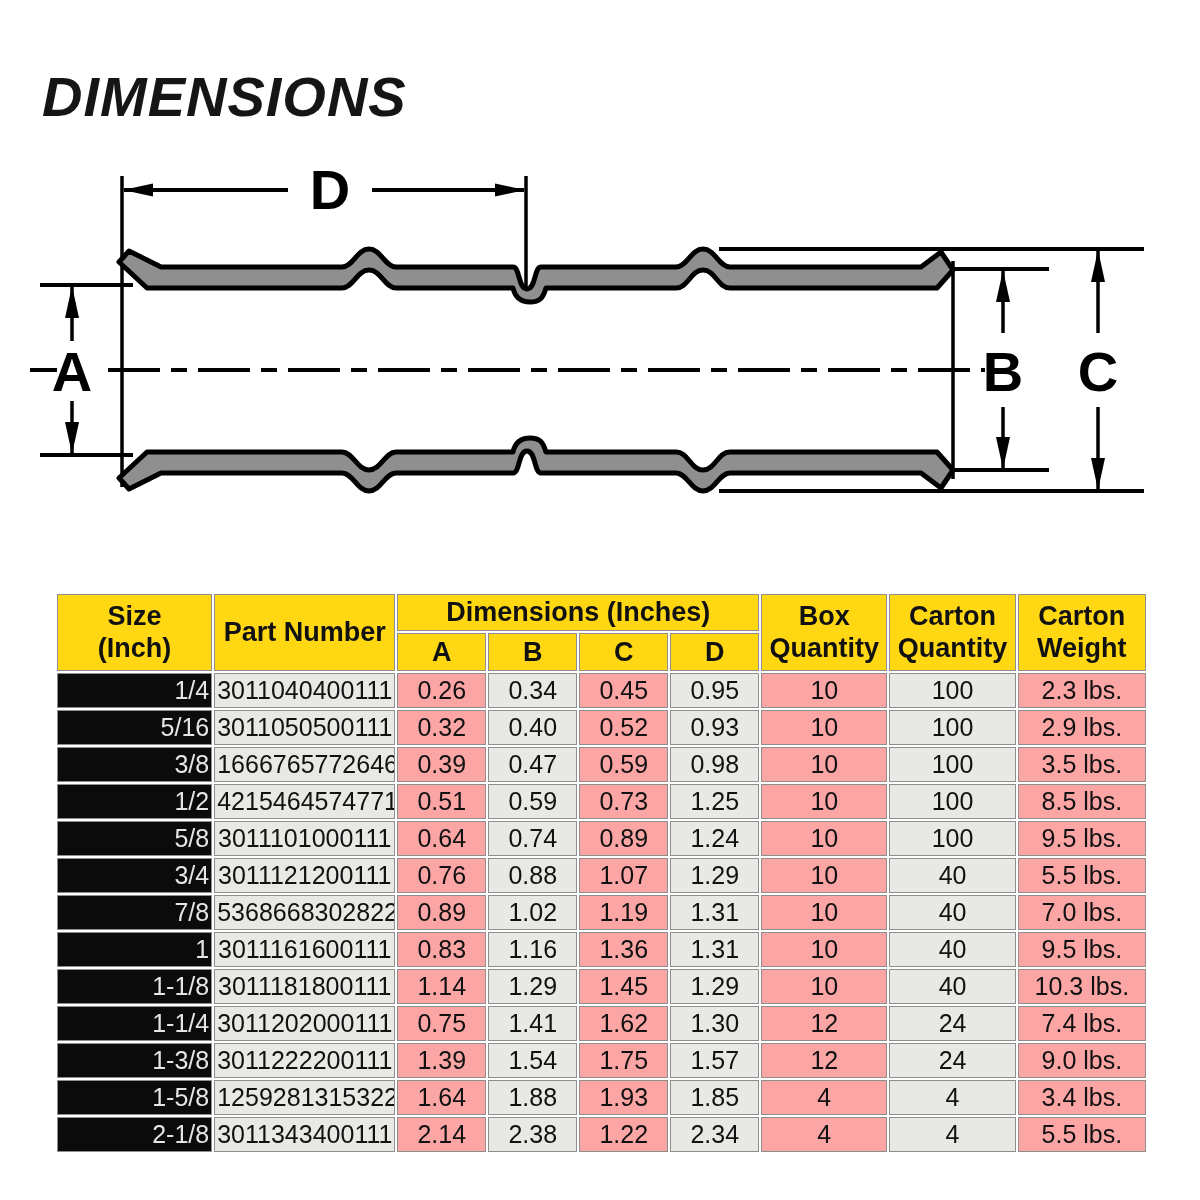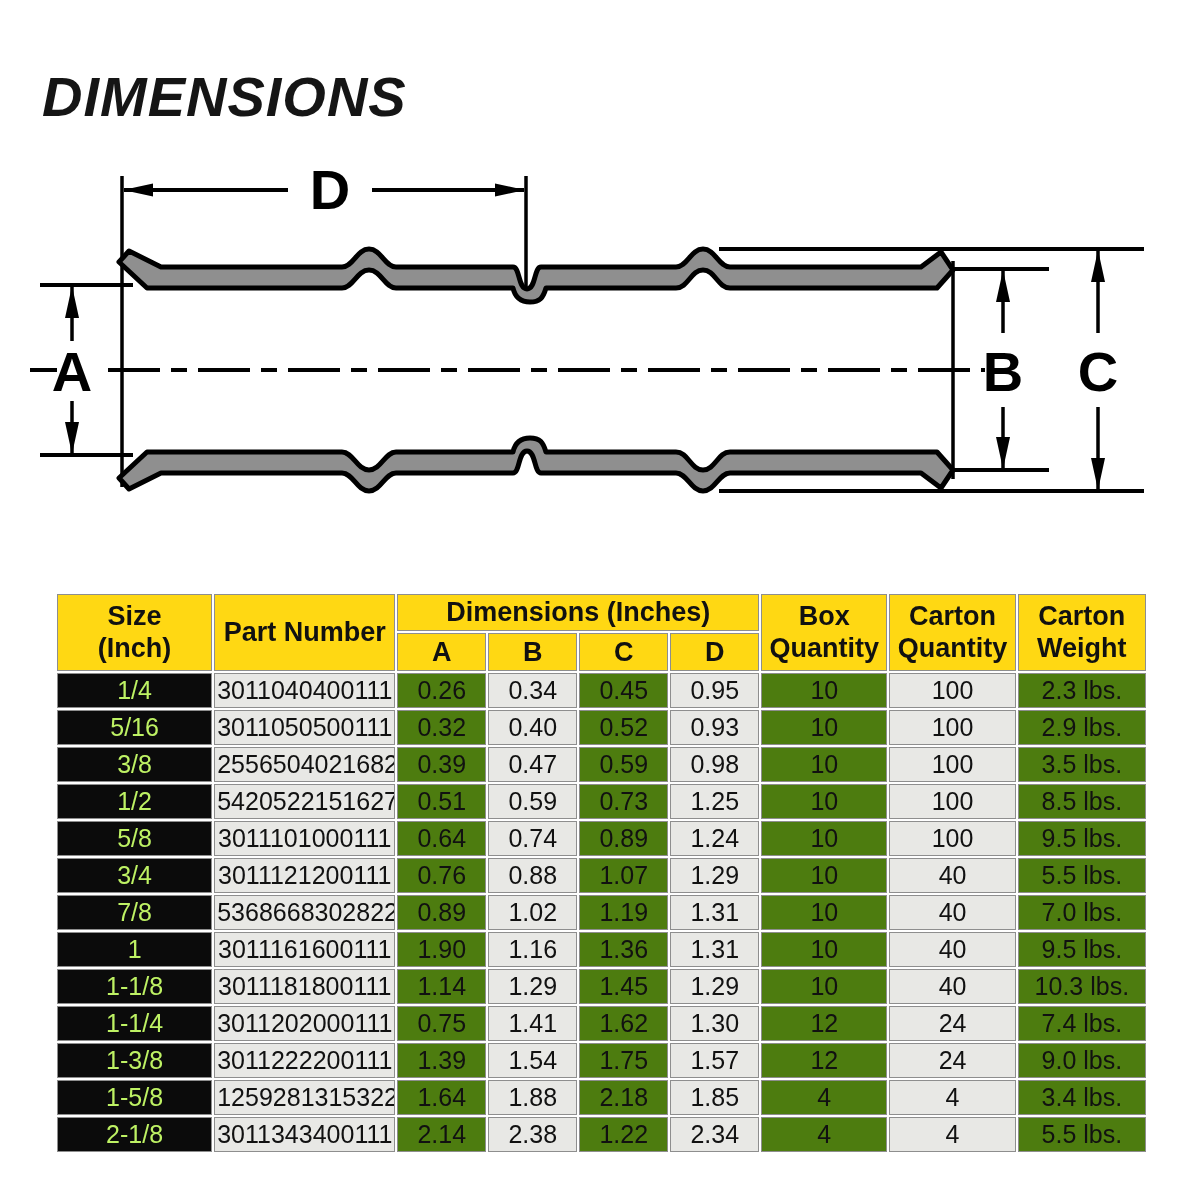--- a/index.html
+++ b/index.html
@@ -52,23 +52,23 @@
     white-space:nowrap;
   }
   .spec-table thead th{
     background:var(--yellow);
     font-weight:bold;
     font-size:27px;
     line-height:1.15;
   }
   .spec-table thead tr.subhead th{height:38px;}
   .spec-table tbody td{height:34px;}
-  td.c-size{background:var(--black-cell);color:#bef264;}
+  td.c-size{background:var(--black-cell);color:#e5e5e5;text-align:right;}
   td.c-gray{background:var(--gray-cell);}
-  td.c-white{background:#4d7c0f;}
+  td.c-white{background:#fca5a5;}
 </style>
 </head>
 <body>
 
 <div class="page">
 
   <div class="title">DIMENSIONS</div>
 
   <svg class="diagram" viewBox="0 140 1200 430" xmlns="http://www.w3.org/2000/svg">
 
@@ -213,32 +213,32 @@
           <td class="c-white">0.32</td>
           <td class="c-gray">0.40</td>
           <td class="c-white">0.52</td>
           <td class="c-gray">0.93</td>
           <td class="c-white">10</td>
           <td class="c-gray">100</td>
           <td class="c-white">2.9 lbs.</td>
         </tr>
         <tr>
           <td class="c-size">3/8</td>
-          <td class="c-gray">2556504021682</td>
+          <td class="c-gray">1666765772646</td>
           <td class="c-white">0.39</td>
           <td class="c-gray">0.47</td>
           <td class="c-white">0.59</td>
           <td class="c-gray">0.98</td>
           <td class="c-white">10</td>
           <td class="c-gray">100</td>
           <td class="c-white">3.5 lbs.</td>
         </tr>
         <tr>
           <td class="c-size">1/2</td>
-          <td class="c-gray">5420522151627</td>
+          <td class="c-gray">4215464574771</td>
           <td class="c-white">0.51</td>
           <td class="c-gray">0.59</td>
           <td class="c-white">0.73</td>
           <td class="c-gray">1.25</td>
           <td class="c-white">10</td>
           <td class="c-gray">100</td>
           <td class="c-white">8.5 lbs.</td>
         </tr>
         <tr>
           <td class="c-size">5/8</td>
@@ -269,21 +269,21 @@
           <td class="c-gray">1.02</td>
           <td class="c-white">1.19</td>
           <td class="c-gray">1.31</td>
           <td class="c-white">10</td>
           <td class="c-gray">40</td>
           <td class="c-white">7.0 lbs.</td>
         </tr>
         <tr>
           <td class="c-size">1</td>
           <td class="c-gray">3011161600111</td>
-          <td class="c-white">1.90</td>
+          <td class="c-white">0.83</td>
           <td class="c-gray">1.16</td>
           <td class="c-white">1.36</td>
           <td class="c-gray">1.31</td>
           <td class="c-white">10</td>
           <td class="c-gray">40</td>
           <td class="c-white">9.5 lbs.</td>
         </tr>
         <tr>
           <td class="c-size">1-1/8</td>
           <td class="c-gray">3011181800111</td>
@@ -315,21 +315,21 @@
           <td class="c-gray">1.57</td>
           <td class="c-white">12</td>
           <td class="c-gray">24</td>
           <td class="c-white">9.0 lbs.</td>
         </tr>
         <tr>
           <td class="c-size">1-5/8</td>
           <td class="c-gray">1259281315322</td>
           <td class="c-white">1.64</td>
           <td class="c-gray">1.88</td>
-          <td class="c-white">2.18</td>
+          <td class="c-white">1.93</td>
           <td class="c-gray">1.85</td>
           <td class="c-white">4</td>
           <td class="c-gray">4</td>
           <td class="c-white">3.4 lbs.</td>
         </tr>
         <tr>
           <td class="c-size">2-1/8</td>
           <td class="c-gray">3011343400111</td>
           <td class="c-white">2.14</td>
           <td class="c-gray">2.38</td>

